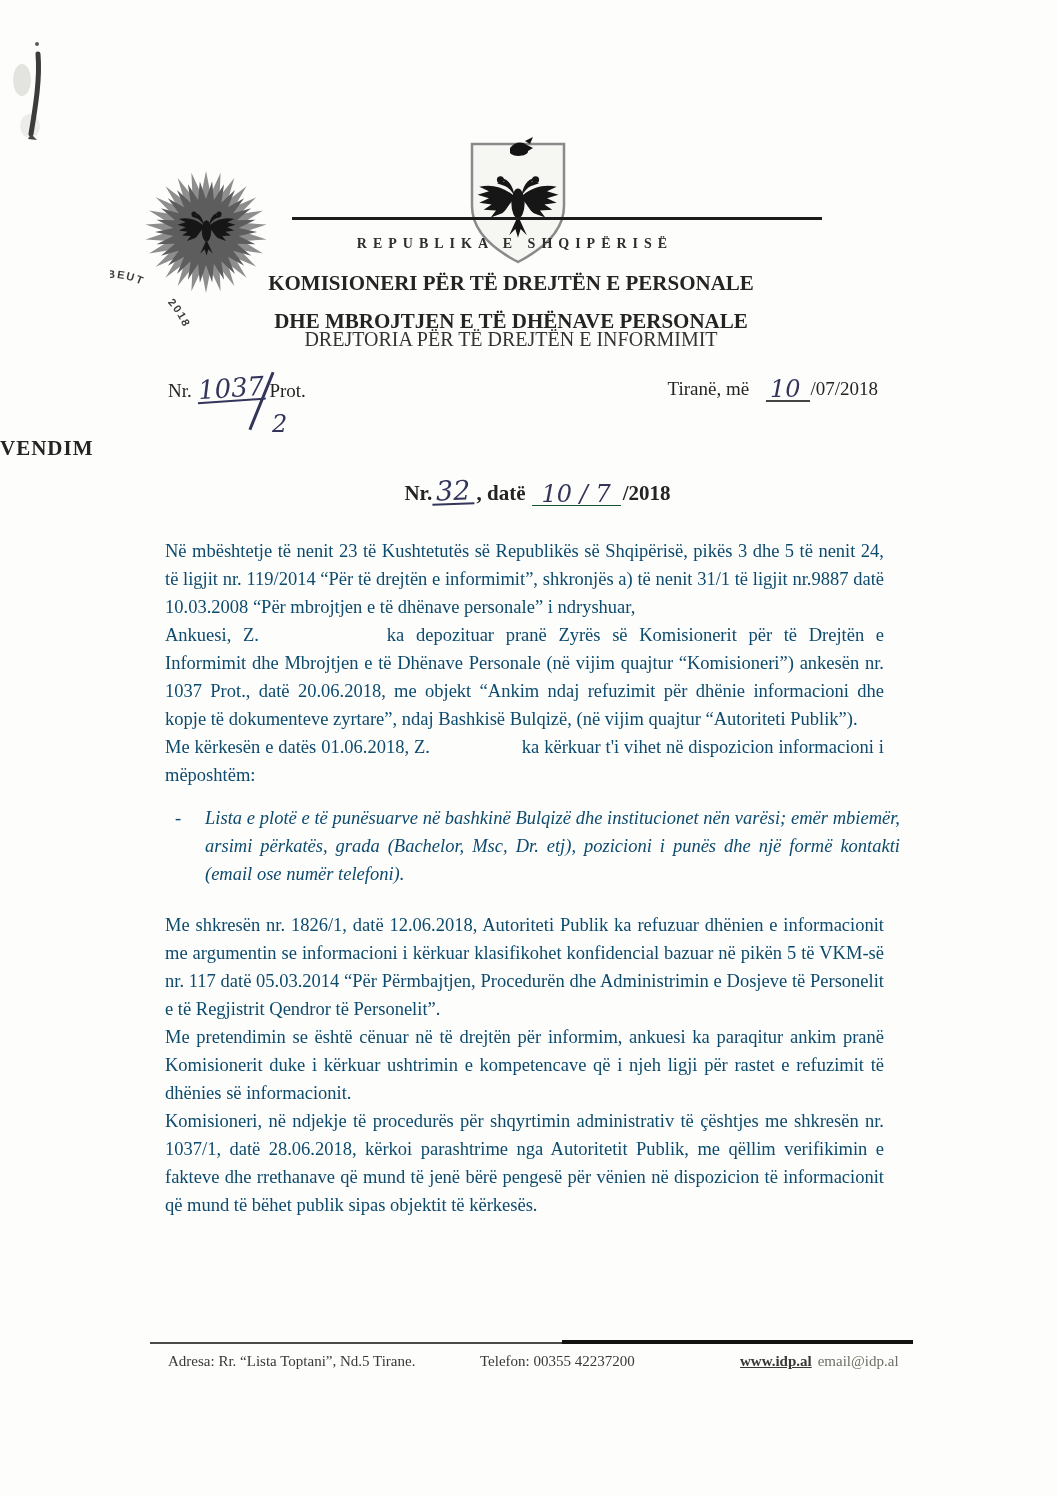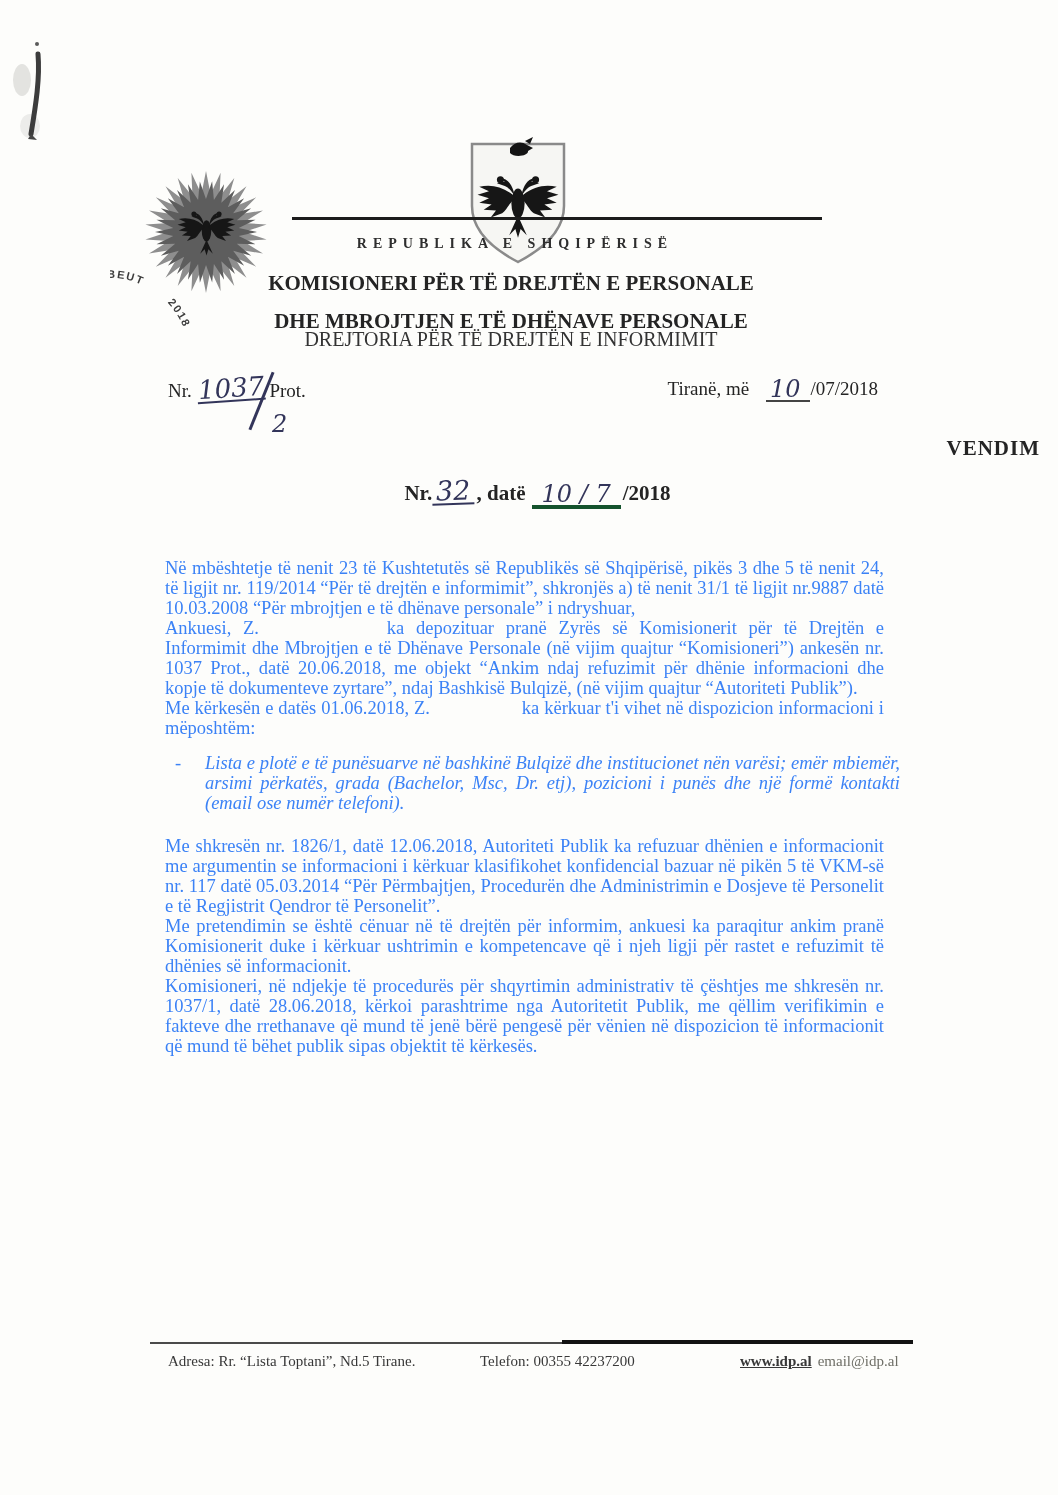--- a/index.html
+++ b/index.html
@@ -35,28 +35,28 @@
   .org2{top:299px;font-size:21px;font-weight:bold;margin-top:10px;}
   .org3{top:328px;font-size:20px;color:#333;}
   
   .proto-left{position:absolute;left:168px;top:376px;font-size:19px;}
   .hw-nr{font-size:26px;display:inline-block;transform:rotate(-4deg);border-bottom:2px solid #33355a;padding:0 1px;line-height:24px;}
   .ink-slash{position:absolute;left:92px;top:-6px;width:3px;height:62px;background:#33355a;transform:rotate(22deg);}
   .hw-sub{position:absolute;left:104px;top:34px;font-size:24px;}
   .proto-right{position:absolute;right:180px;top:376px;font-size:19px;}
   .hw-day{font-size:24px;border-bottom:2px solid #444;padding:0 10px 0 4px;display:inline-block;line-height:22px;transform:translateY(2px);margin-left:12px;}
   
-  .vendim{position:absolute;left:0;top:436px;width:1040px;text-align:right;font-size:21px;font-weight:bold;letter-spacing:1px;}
+  .vendim{position:absolute;left:0;top:436px;width:1040px;text-align:left;font-size:21px;font-weight:bold;letter-spacing:1px;}
   .subtitle{position:absolute;left:0;top:479px;width:1075px;text-align:center;font-size:21px;font-weight:bold;}
   .hw-32{font-size:27px;border-bottom:2px solid #33355a;display:inline-block;transform:rotate(-2deg);padding:0 4px;line-height:24px;margin-right:2px;}
-  .hw-date{font-size:24px;border-bottom:4px solid #14532d;padding:0 10px;margin:0 2px 0 6px;display:inline-block;line-height:22px;transform:translateY(2px);}
+  .hw-date{font-size:24px;border-bottom:1px solid #14532d;padding:0 10px;margin:0 2px 0 6px;display:inline-block;line-height:22px;transform:translateY(2px);}
   
   .textcol{
     position:absolute;left:165px;top:537px;width:719px;
-    font-size:18.5px;line-height:20px;text-align:justify;color:#3b82f6;margin-top:21px;
+    font-size:18.5px;line-height:28px;text-align:justify;color:#0c4a6e;
   }
   .textcol p{margin:0;}
   .konstatova{text-align:center;font-weight:bold;font-size:19px;margin:26px 0 27px;}
   .redact-gap{display:inline-block;width:128px;}
   .redact-gap.small{width:92px;}
   .bullet{display:flex;margin:15px 0 23px 10px;font-style:italic;margin-right:-16px;}
   .dash{width:30px;flex:none;}
   .bullet-text{flex:1;text-align:justify;margin:0;}
   
   .footer-rule-left{position:absolute;left:150px;top:1342px;width:412px;height:2px;background:#4a4a4a;}

